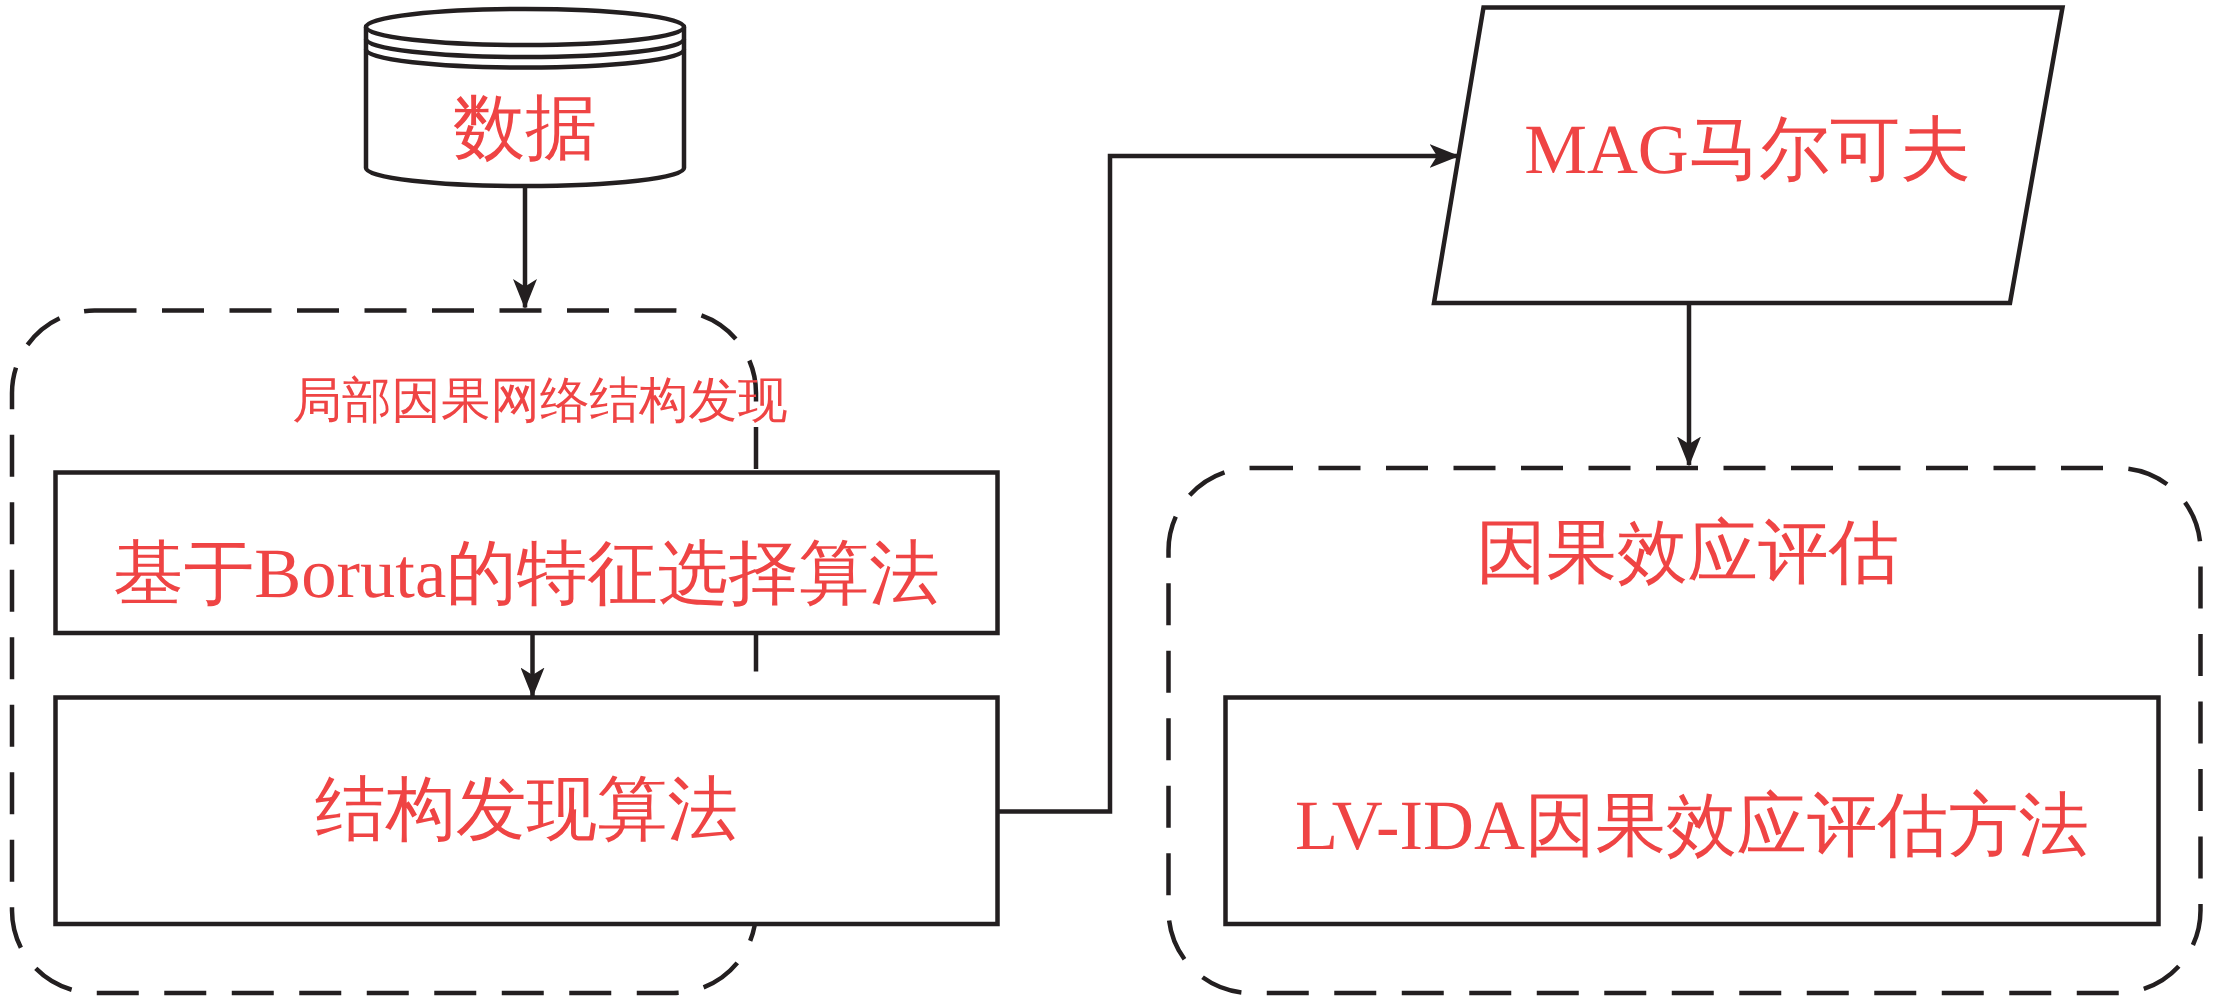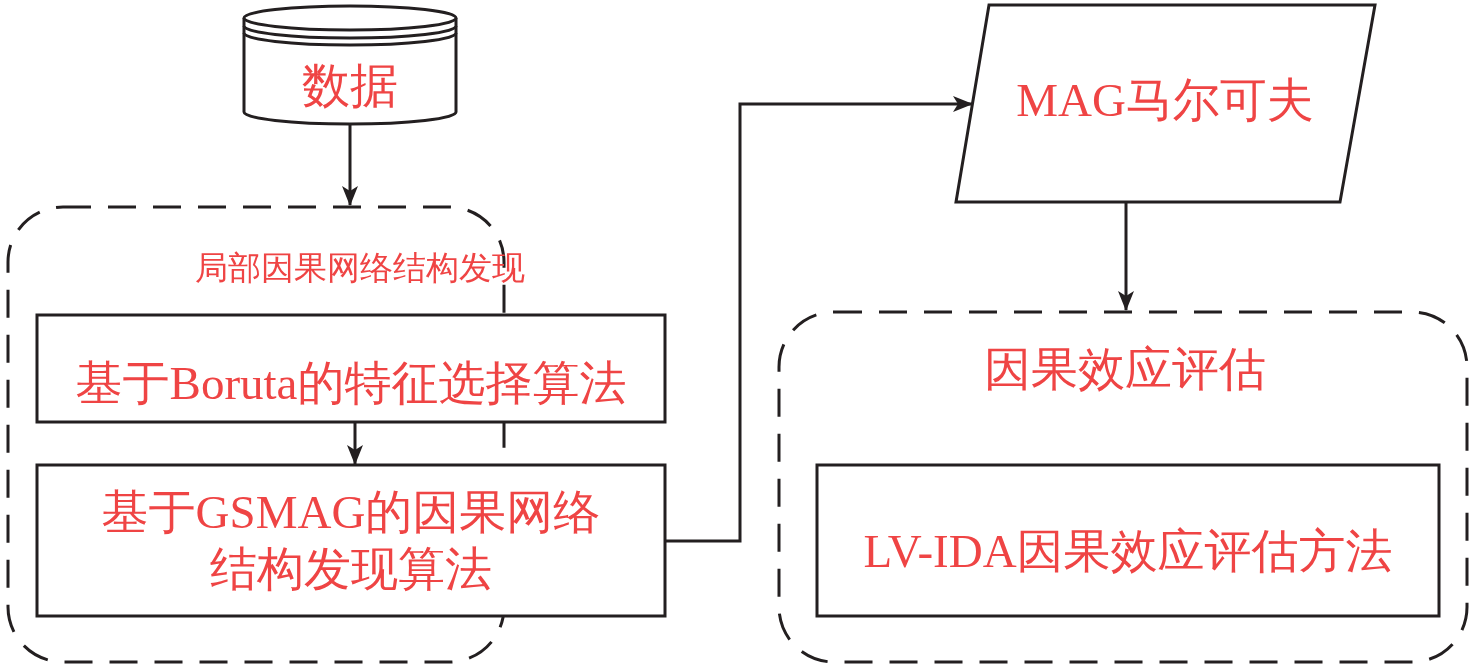--- a/index.html
+++ b/index.html
@@ -53,21 +53,20 @@
   <rect x="817" y="465" width="622" height="151" fill="#ffffff" stroke="#231f20" stroke-width="3"></rect>
 </svg>
 
 <div class="lbl" style="left:244px; top:55px; width:212px; height:62px; font-size:48px;">数据</div>
 
 <div class="lbl" style="left:60px; top:236px; width:600px; height:66px; font-size:33px;">局部因果网络结构发现</div>
 
 <div class="lbl" style="left:37px; top:315px; width:628px; height:137px; font-size:47px;">基于Boruta的特征选择算法</div>
 
 <div class="lbl" style="left:37px; top:465px; width:628px; height:151px; font-size:47px; flex-direction:column;">
-  <span>基于GSMAG的因果网络</span>
   <span>结构发现算法</span>
 </div>
 
 <div class="lbl" style="left:975px; top:20px; width:380px; height:160px; font-size:47px; flex-direction:column;gap:13px;">
   <span>MAG马尔可夫</span>
 </div>
 
 <div class="lbl" style="left:790px; top:336px; width:670px; height:66px; font-size:47px;">因果效应评估</div>
 
 <div class="lbl" style="left:817px; top:465px; width:622px; height:173px; font-size:47px;">LV-IDA因果效应评估方法</div>

